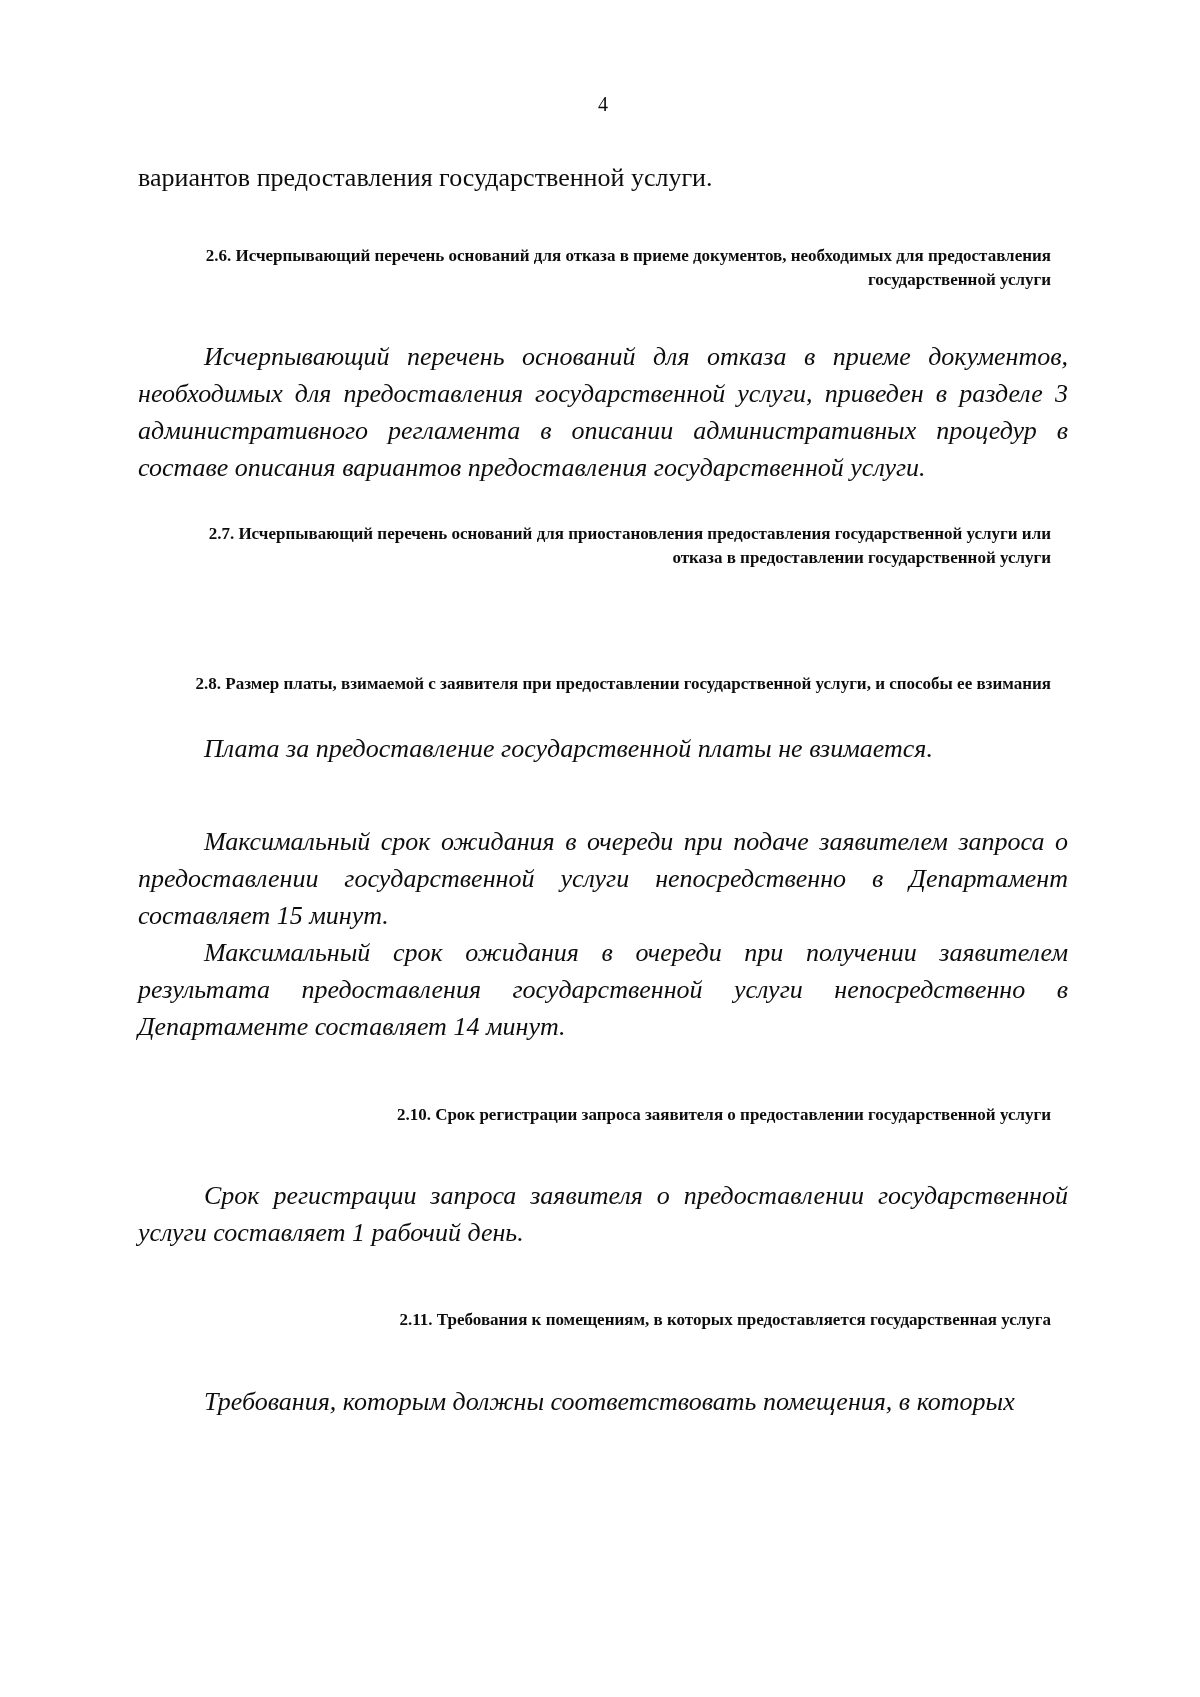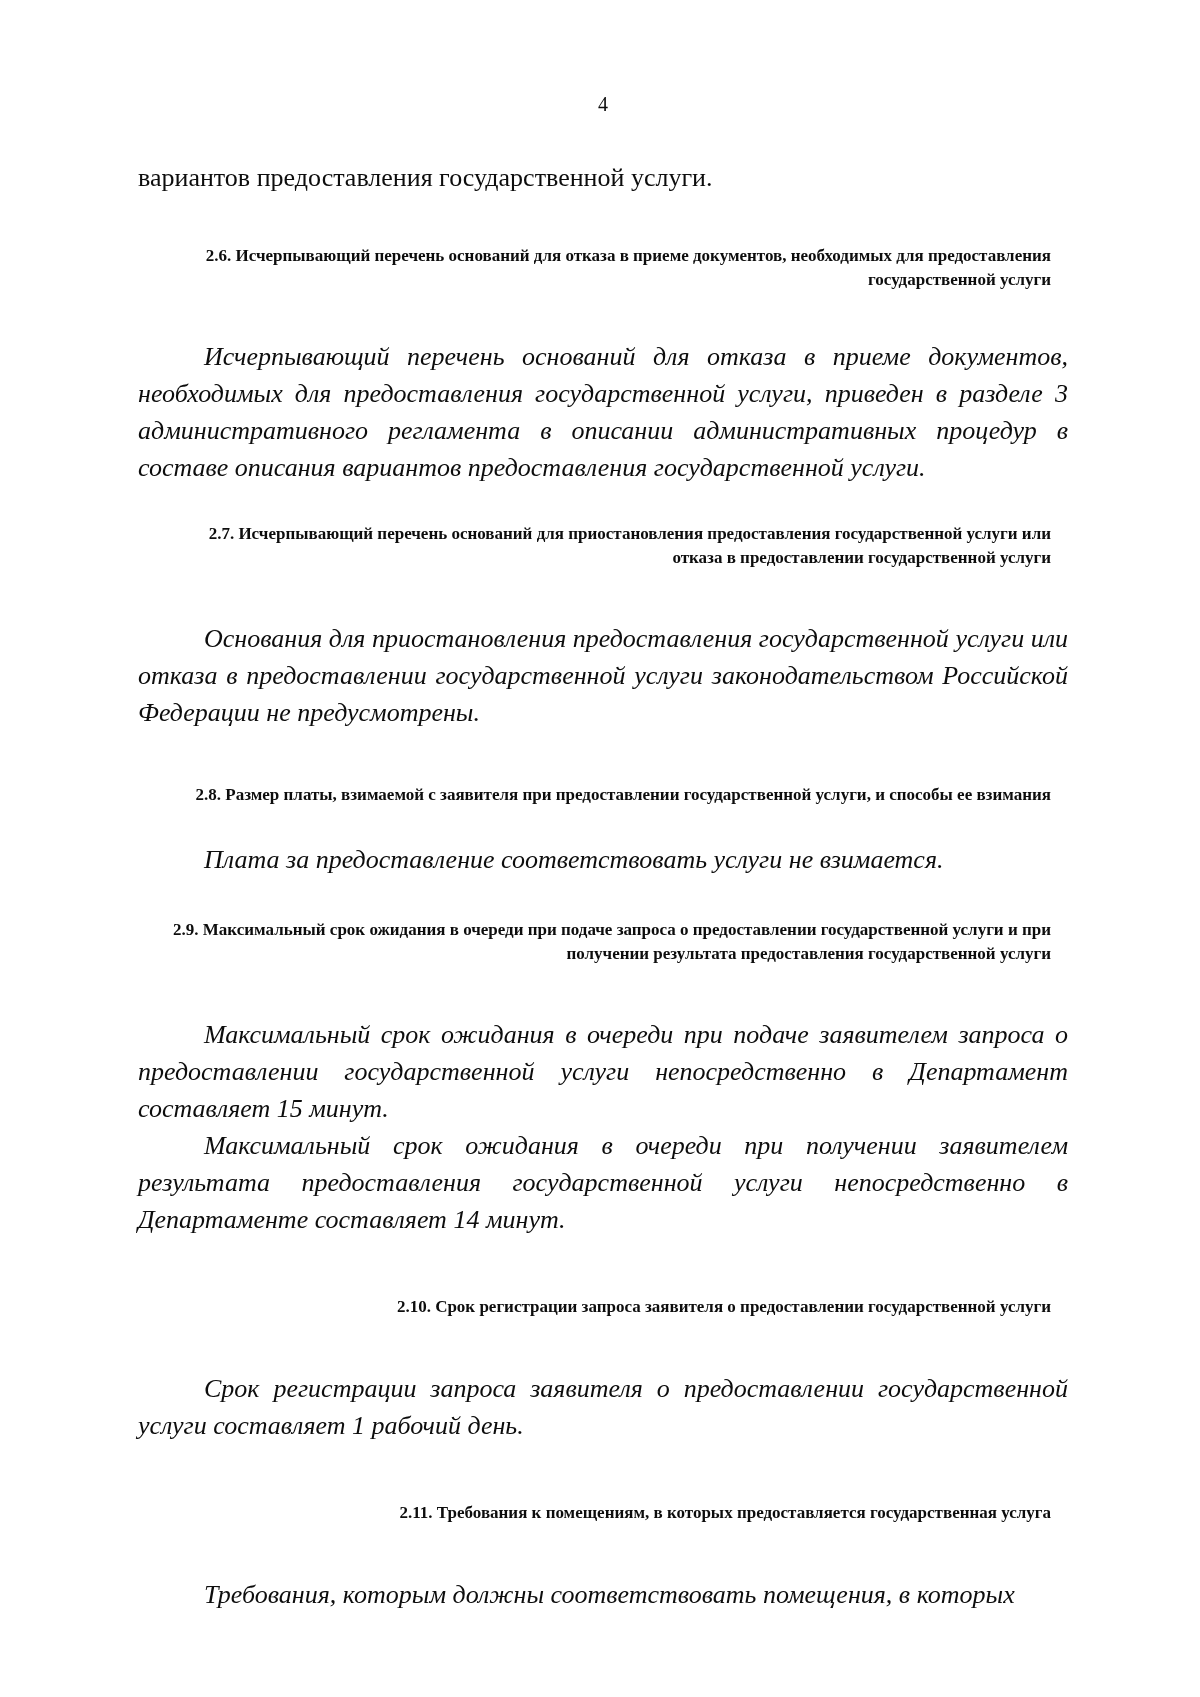--- a/index.html
+++ b/index.html
@@ -71,30 +71,28 @@
     <div class="sp-30"></div>
     <p class="heading">2.6. Исчерпывающий перечень оснований для отказа в приеме документов, необходимых для предоставления государственной услуги</p>
 
     <div class="sp-30"></div>
     <p class="para indent">Исчерпывающий перечень оснований для отказа в приеме документов, необходимых для предоставления государственной услуги, приведен в разделе 3 административного регламента в описании административных процедур в составе описания вариантов предоставления государственной услуги.</p>
 
     <div class="sp-18"></div>
     <p class="heading">2.7. Исчерпывающий перечень оснований для приостановления предоставления государственной услуги или отказа в предоставлении государственной услуги</p>
 
     <div class="sp-34"></div>
-    <p class="para indent">Основания для приостановления предоставления государственной услуги или отказа в предоставлении государственной услуги законодательством Российской Федерации не предусмотрены.</p>
 
     <div class="sp-34"></div>
     <p class="heading">2.8. Размер платы, взимаемой с заявителя при предоставлении государственной услуги, и способы ее взимания</p>
 
     <div class="sp-18"></div>
-    <p class="para indent">Плата за предоставление соответствовать услуги не взимается.</p>
+    <p class="para indent">Плата за предоставление государственной платы не взимается.</p>
 
     <div class="sp-22"></div>
-    <p class="heading">2.9. Максимальный срок ожидания в очереди при подаче запроса о предоставлении государственной услуги и при получении результата предоставления государственной услуги</p>
 
     <div class="sp-34"></div>
     <p class="para indent">Максимальный срок ожидания в очереди при подаче заявителем запроса о предоставлении государственной услуги непосредственно в Департамент составляет 15 минут.</p>
     <p class="para indent">Максимальный срок ожидания в очереди при получении заявителем результата предоставления государственной услуги непосредственно в Департаменте составляет 14 минут.</p>
 
     <div class="sp-40"></div>
     <p class="heading">2.10. Срок регистрации запроса заявителя о предоставлении государственной услуги</p>
 
     <div class="sp-34"></div>
     <p class="para indent">Срок регистрации запроса заявителя о предоставлении государственной услуги составляет 1 рабочий день.</p>

